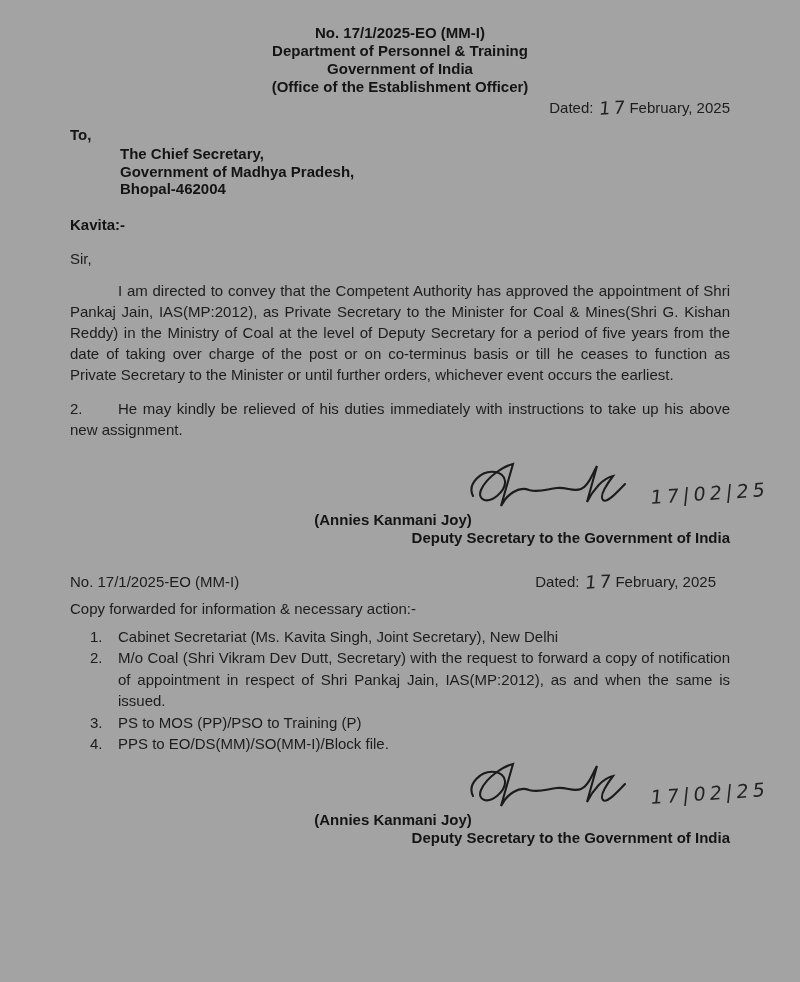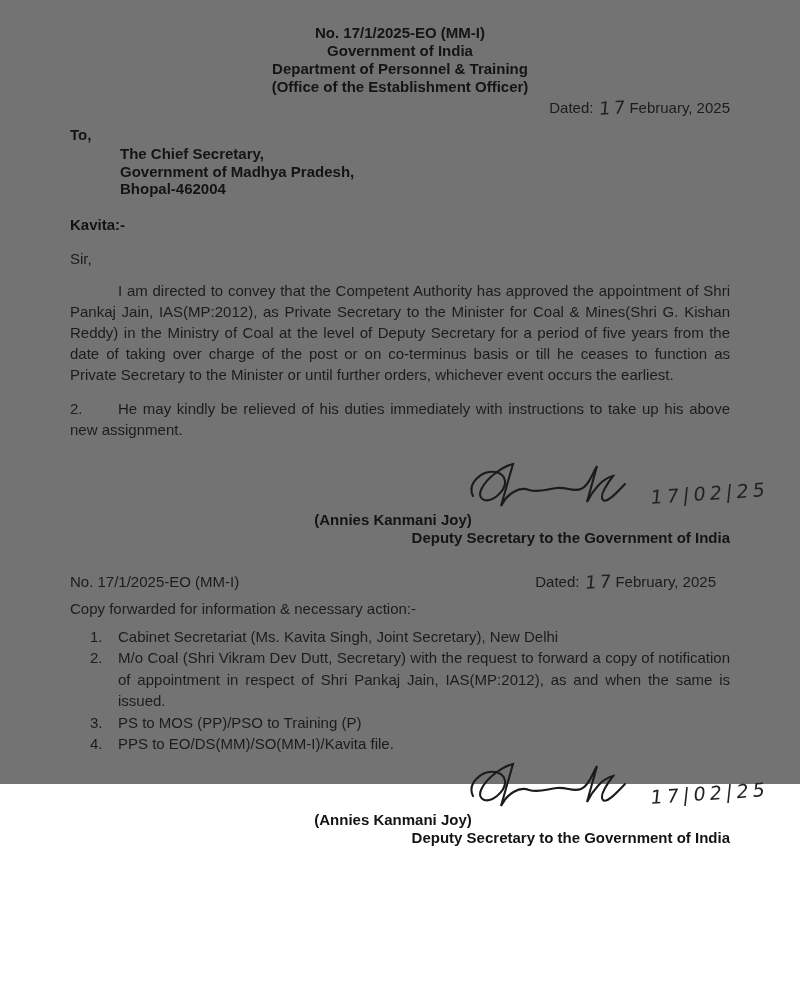--- a/index.html
+++ b/index.html
@@ -4,21 +4,21 @@
 <style>
   * { margin: 0; padding: 0; box-sizing: border-box; }
   html, body { background: #ffffff; }
   body {
     width: 800px; height: 982px;
     font-family: "Liberation Sans", sans-serif;
     font-size: 15px; line-height: 21px;
     color: #1c1c1c;
     -webkit-font-smoothing: antialiased;
   }
-  .page { width: 800px; height: 784px; padding: 24px 70px 0 70px; position: relative; background:#737373; }
+  .page { width: 800px; height: 982px; padding: 24px 70px 0 70px; position: relative; background:#a3a3a3; }
 
   
   .letterhead { text-align: center; font-weight: bold; line-height: 18px; color:#141414; }
   .letterhead div { margin-bottom: 0; }
 
   .place-date { text-align: right; line-height: 18px; margin-top: 3px; }
   .hand {
     display: inline-block;
     font-family: "DejaVu Sans", sans-serif;
     font-size: 18px; line-height: 14px;
@@ -63,22 +63,22 @@
   .copy-item .li-text { flex: 1; text-align: justify; }
   .sig-block.second { margin-top: 7px; }
 </style>
 </head>
 <body>
 
 <div class="page">
 
   <div class="letterhead">
     <div>No. 17/1/2025-EO (MM-I)</div>
+    <div>Department of Personnel &amp; Training</div>
     <div>Government of India</div>
-    <div>Department of Personnel &amp; Training</div>
     <div>(Office of the Establishment Officer)</div>
   </div>
 
   <div class="place-date">
     <div class="dated-line"><span>Dated:</span><span class="hand">17</span><span>February, 2025</span></div>
   </div>
 
   <div class="to-label">To,</div>
   <div class="recipient">
     <div>The Chief Secretary,</div>
@@ -120,21 +120,21 @@
     <div class="copy-item">
       <span class="li-num">2.</span>
       <span class="li-text">M/o Coal (Shri Vikram Dev Dutt, Secretary) with the request to forward a copy of notification of appointment in respect of Shri Pankaj Jain, IAS(MP:2012), as and when the same is issued.</span>
     </div>
     <div class="copy-item">
       <span class="li-num">3.</span>
       <span class="li-text">PS to MOS (PP)/PSO to Training (P)</span>
     </div>
     <div class="copy-item">
       <span class="li-num">4.</span>
-      <span class="li-text">PPS to EO/DS(MM)/SO(MM-I)/Kavita file.</span>
+      <span class="li-text">PPS to EO/DS(MM)/SO(MM-I)/Block file.</span>
     </div>
   </div>
 
   <div class="sig-block second">
     <div class="sig-row">
       <svg class="sig-scribble" viewBox="0 0 178 48" fill="none" xmlns="http://www.w3.org/2000/svg">
         <path d="M6,34 C0,22 14,8 28,10 C40,12 42,24 30,34 C20,42 10,38 14,28 C20,14 38,4 46,2 L34,44 C40,32 52,24 62,28 C72,31 80,27 90,26 C100,25 106,30 114,27 C122,24 126,10 130,4 L120,40 C126,28 136,16 146,14 C140,22 132,34 136,38 C140,42 152,28 158,22" stroke="#1b1b1b" stroke-width="2.1" stroke-linecap="round"></path>
       </svg>
       <span class="sig-date">17|02|25</span>
     </div>

